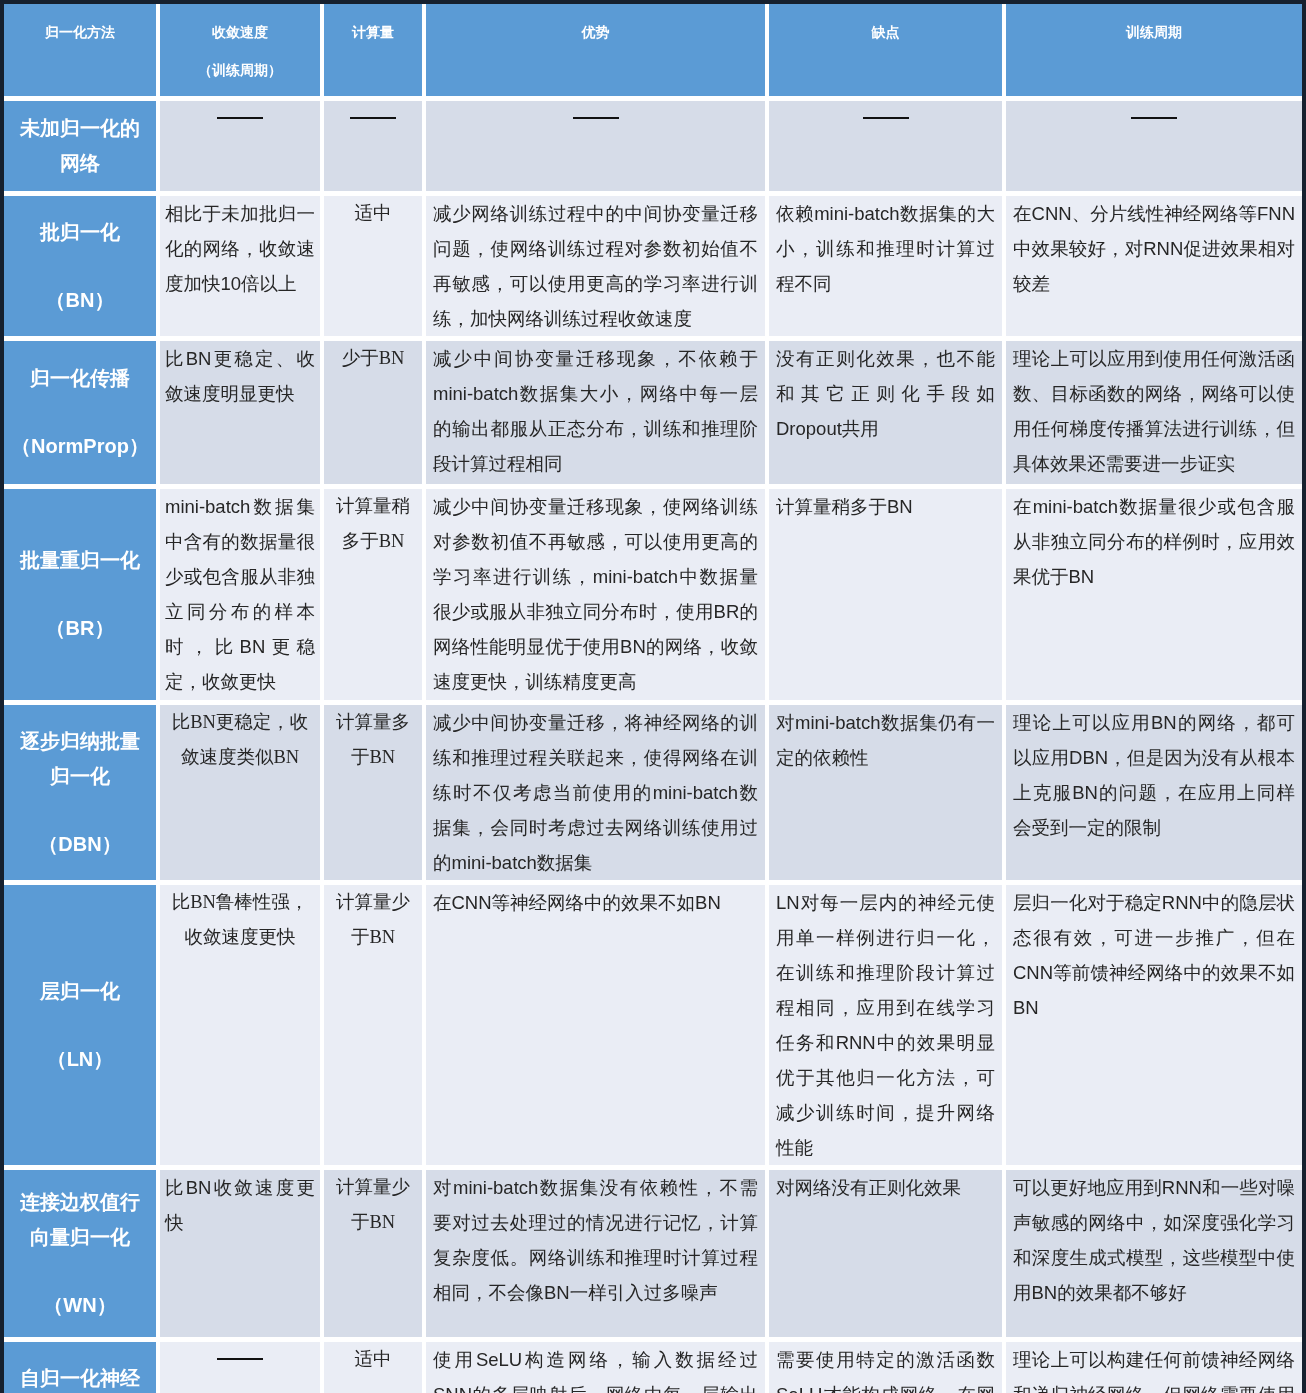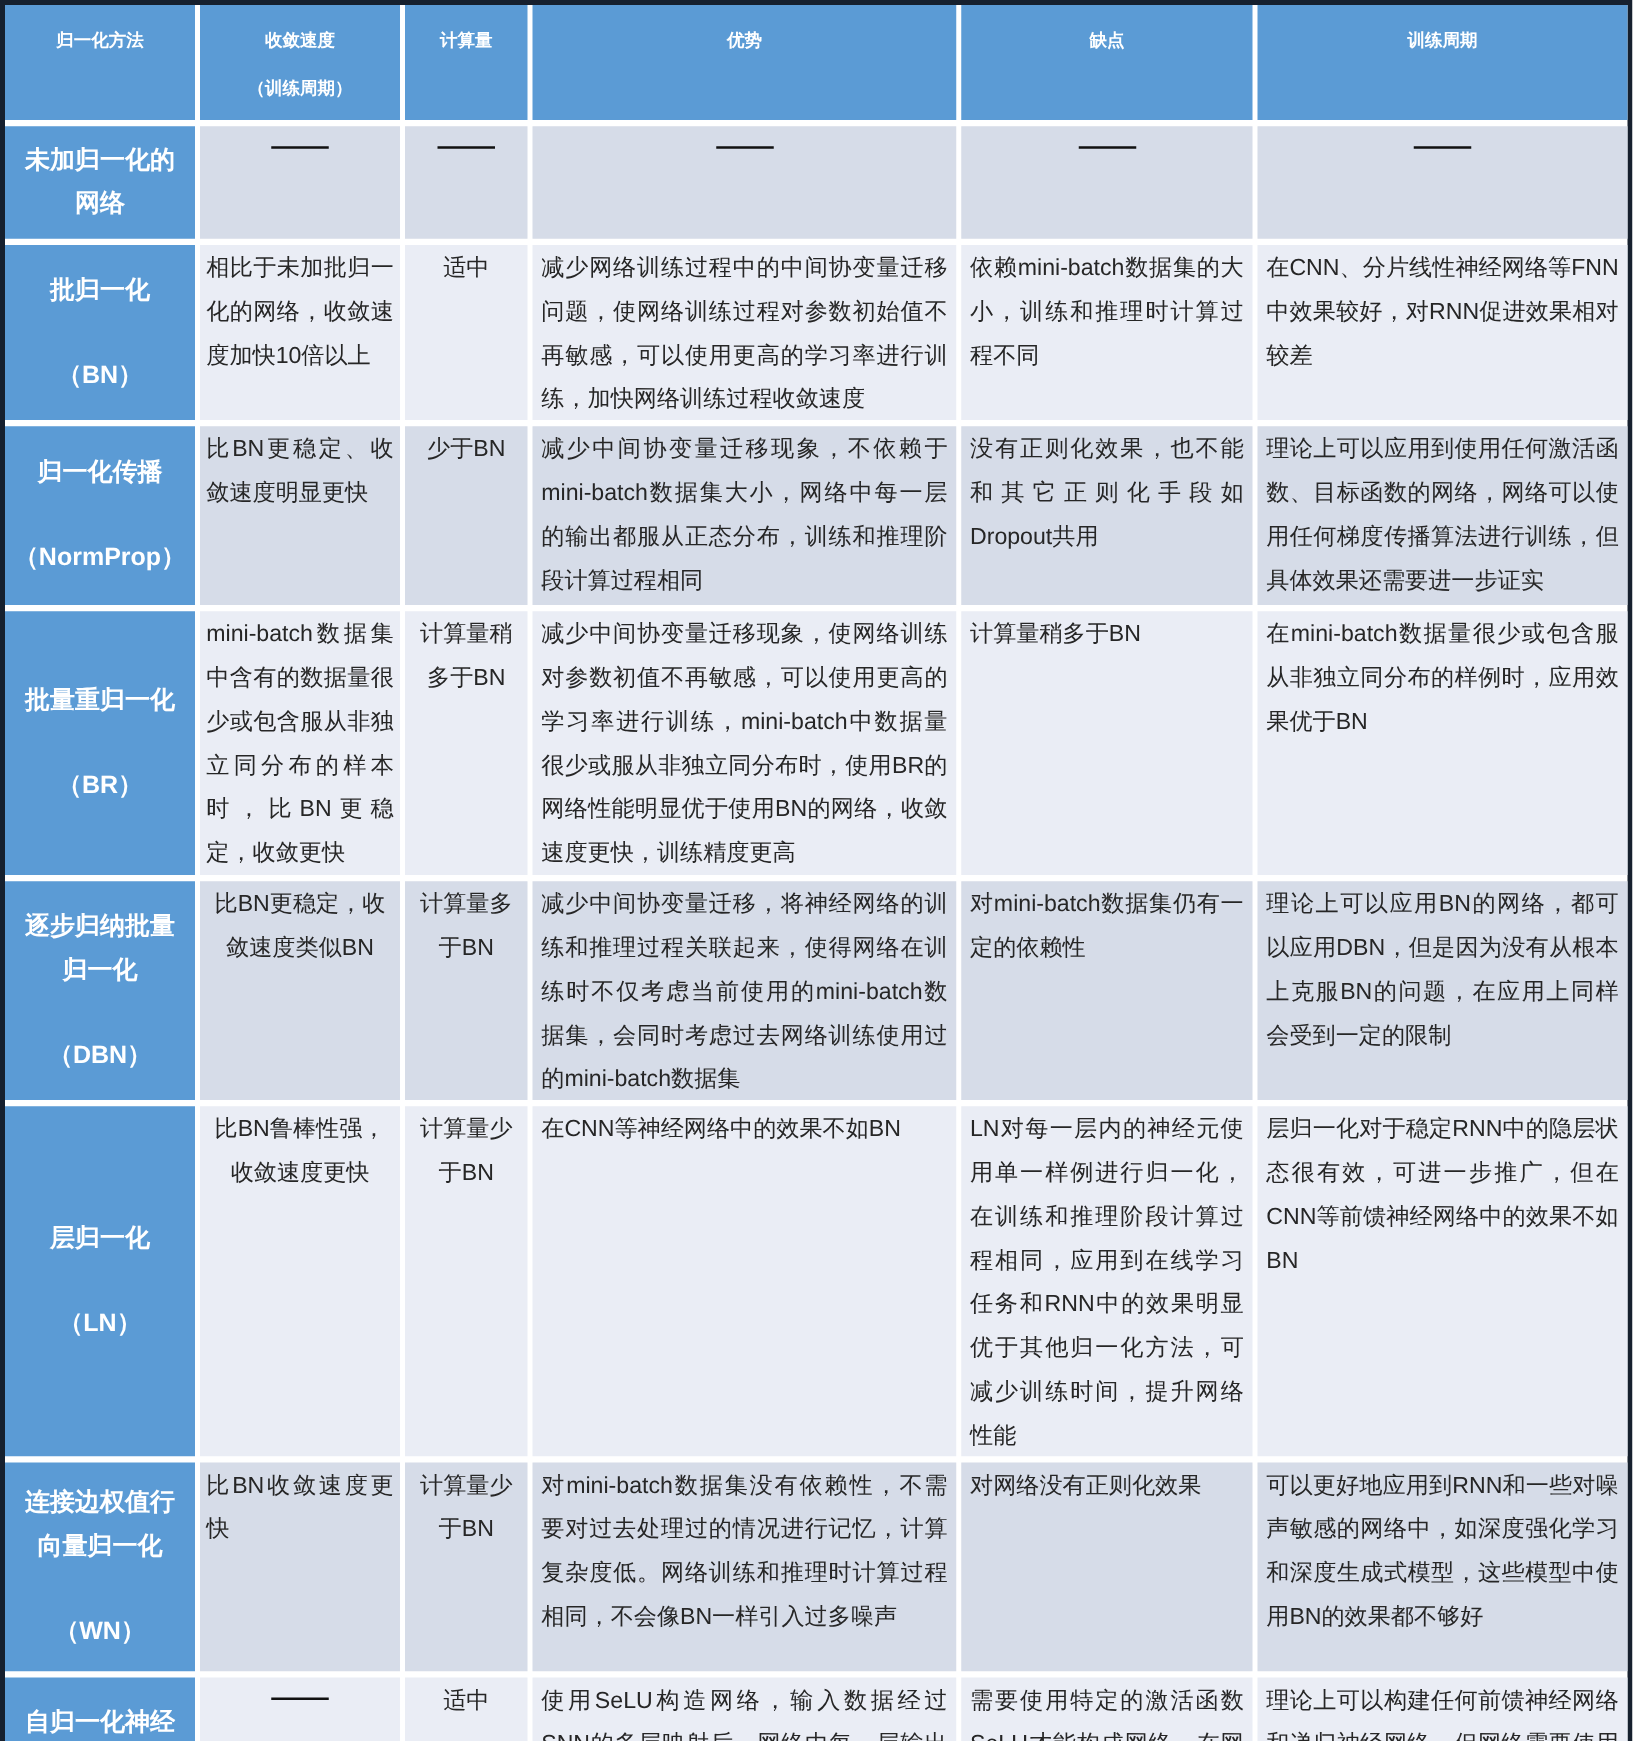--- a/index.html
+++ b/index.html
@@ -38,21 +38,21 @@
   
   .td{
     font-size:18.5px;
     line-height:35px;
     text-align:justify;
     padding:0 7px;
   }
   .td.band-a{background:var(--band-dark);}
   .td.band-b{background:var(--band-light);}
   .td.speed{padding:0 5px;}
-  .td.center{text-align:center;}
+  .td.center{text-align:center;font-family:Liberation Serif, serif;}
   
   .method{
     background:var(--header-bg);
     color:var(--header-text);
     font-weight:bold;
     font-size:20px;
     line-height:35px;
     display:flex;
     flex-direction:column;
     justify-content:center;

